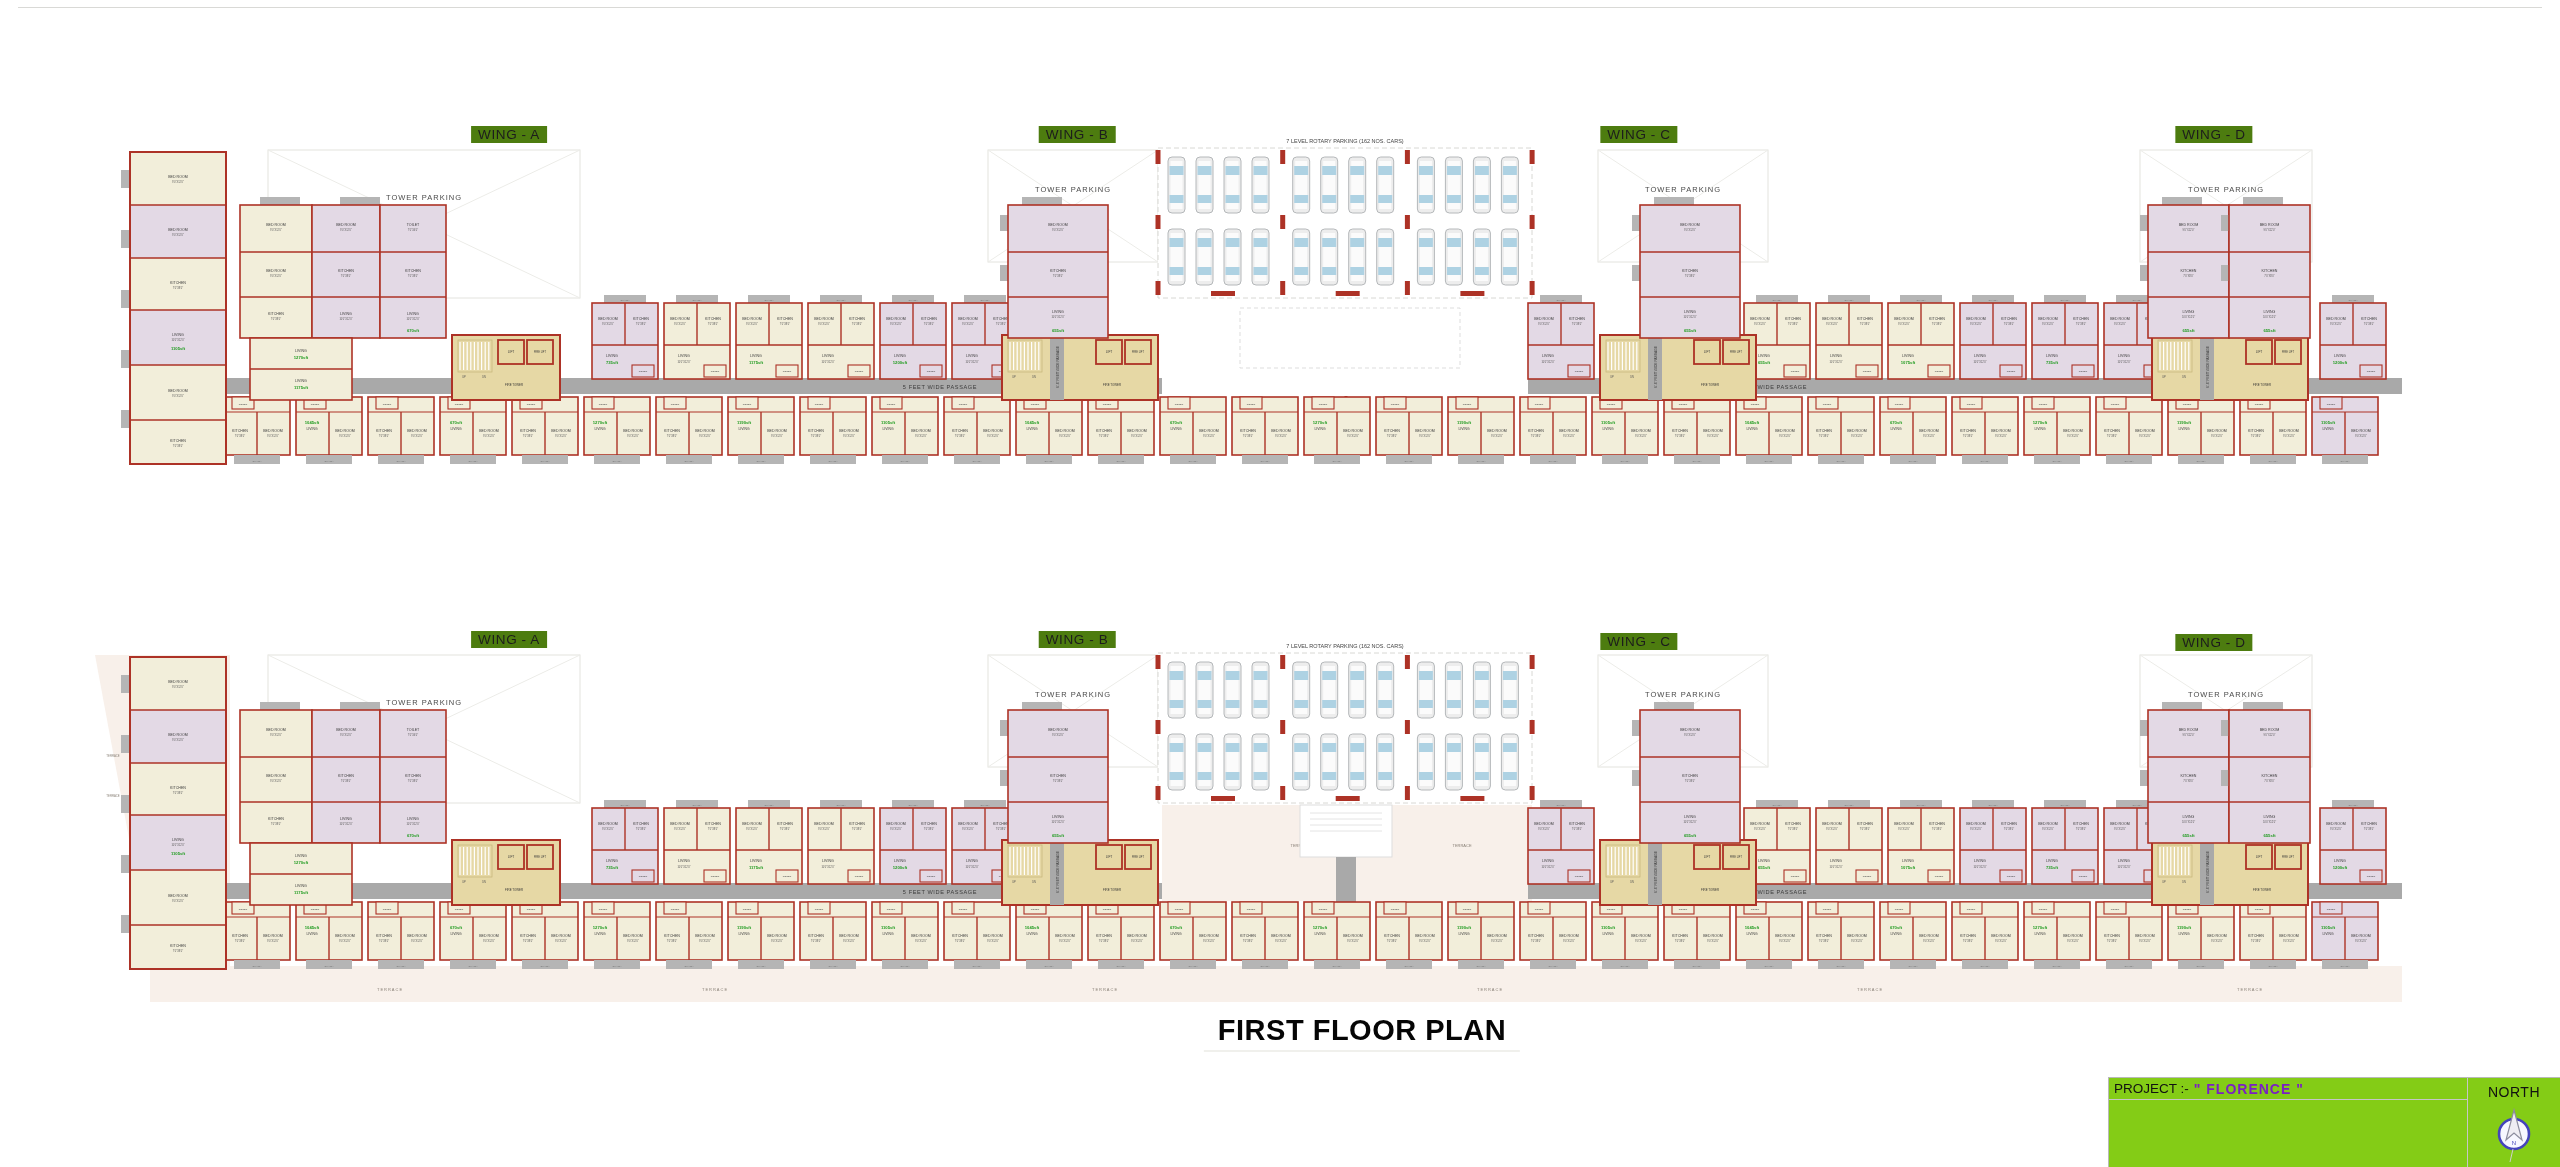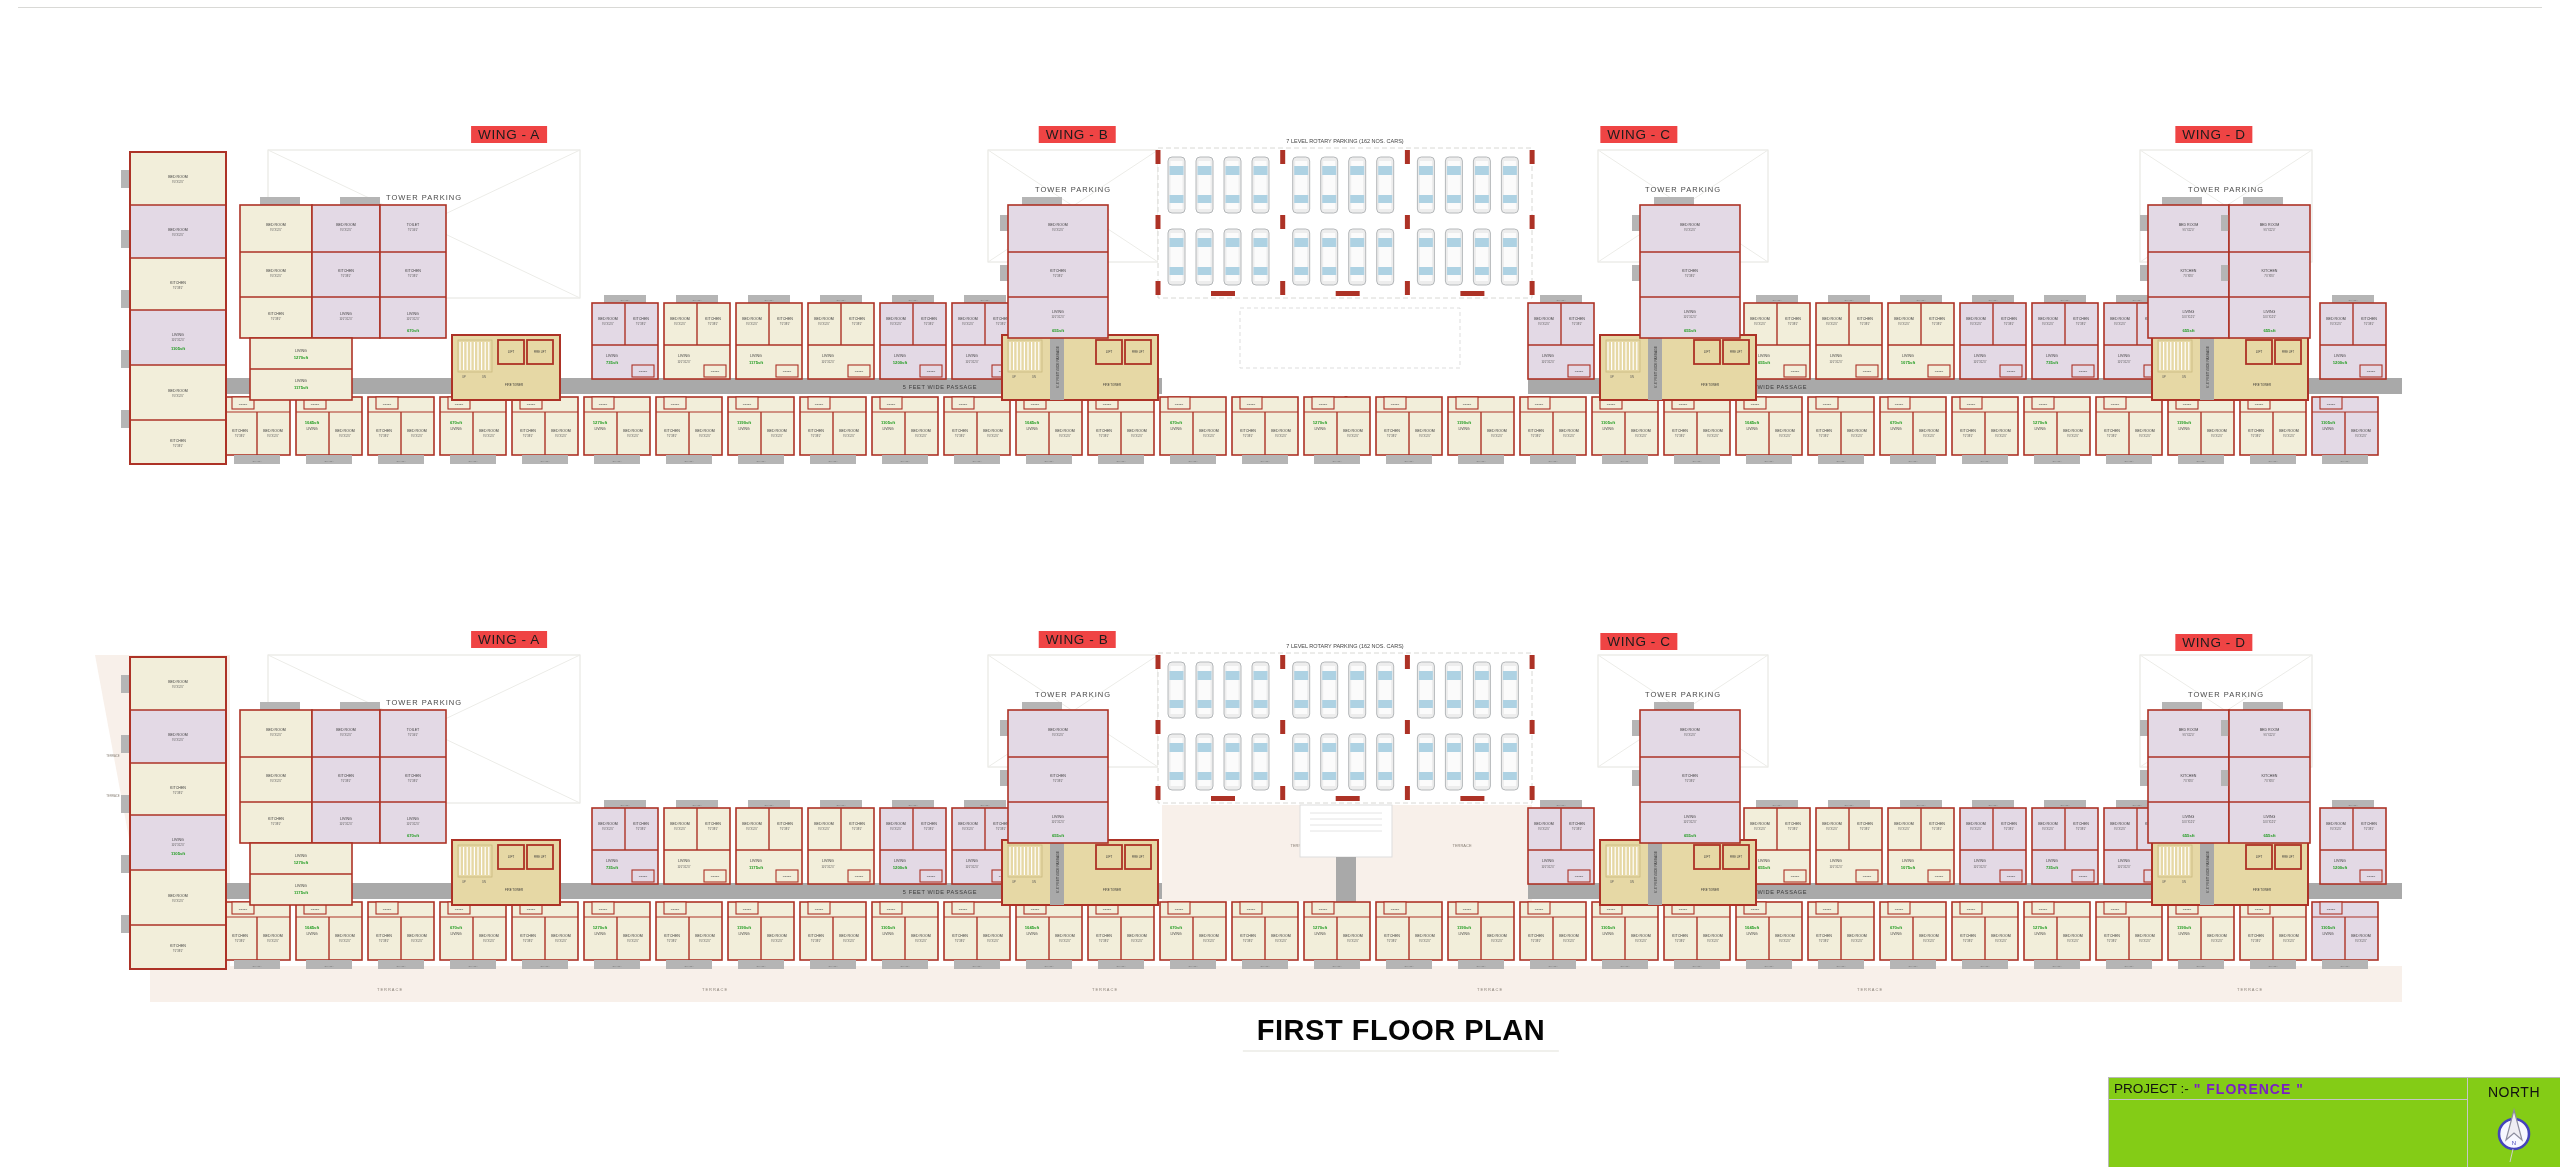--- a/index.html
+++ b/index.html
@@ -7,21 +7,21 @@
     width:2560px;height:1167px;background:#ffffff;overflow:hidden;
     font-family:"Liberation Sans", sans-serif;position:relative;
   }
   #sheet{position:absolute;inset:0;}
   #plan-canvas{position:absolute;left:0;top:0;}
   #plan-canvas text{font-family:"Liberation Sans", sans-serif;}
   .sheet-topline{position:absolute;left:18px;top:7px;width:2524px;height:1px;background:#d9d9d6;}
   .wing-label{
     position:absolute;transform:translateX(-50%);
     font-size:13.5px;letter-spacing:.6px;color:#1c1c1c;
-    background:#ef4444;padding:1px 7px;white-space:nowrap;
+    background:#4d7c0f;padding:1px 7px;white-space:nowrap;
   }
   .plan-title{
     position:absolute;transform:translateX(-50%);
     font-size:29px;font-weight:bold;color:#050505;letter-spacing:.5px;
     white-space:nowrap;border-bottom:2px solid #f0f0ec;padding:0 14px 3px 14px;
   }
   .title-block{
     position:absolute;left:2108px;top:1077px;width:451px;height:89px;
     border:1px solid #b9b9b9;background:#84cc16;display:flex;font-size:13.5px;color:#111;
   }
@@ -2116,21 +2116,21 @@
   <div class="wing-label" style="left:509px;top:126px">WING - A</div>
   <div class="wing-label" style="left:1077px;top:126px">WING - B</div>
   <div class="wing-label" style="left:1639px;top:126px">WING - C</div>
   <div class="wing-label" style="left:2214px;top:126px">WING - D</div>
 
   <div class="wing-label" style="left:509px;top:631px">WING - A</div>
   <div class="wing-label" style="left:1077px;top:631px">WING - B</div>
   <div class="wing-label" style="left:1639px;top:633px">WING - C</div>
   <div class="wing-label" style="left:2214px;top:634px">WING - D</div>
 
-  <div class="plan-title" style="left:1401px;top:1014px">FIRST FLOOR PLAN</div>
+  <div class="plan-title" style="left:1362px;top:1014px">FIRST FLOOR PLAN</div>
 
   <div class="title-block">
     <div class="tb-left">
       <div class="tb-project-row">
         <span class="tb-project-prefix">PROJECT :-</span>
         <span class="tb-project-name" id="project-name" style="color: rgb(123, 31, 196);">" FLORENCE "</span>
       </div>
     </div>
     <div class="tb-right">
       <div class="tb-north-label">NORTH</div>

